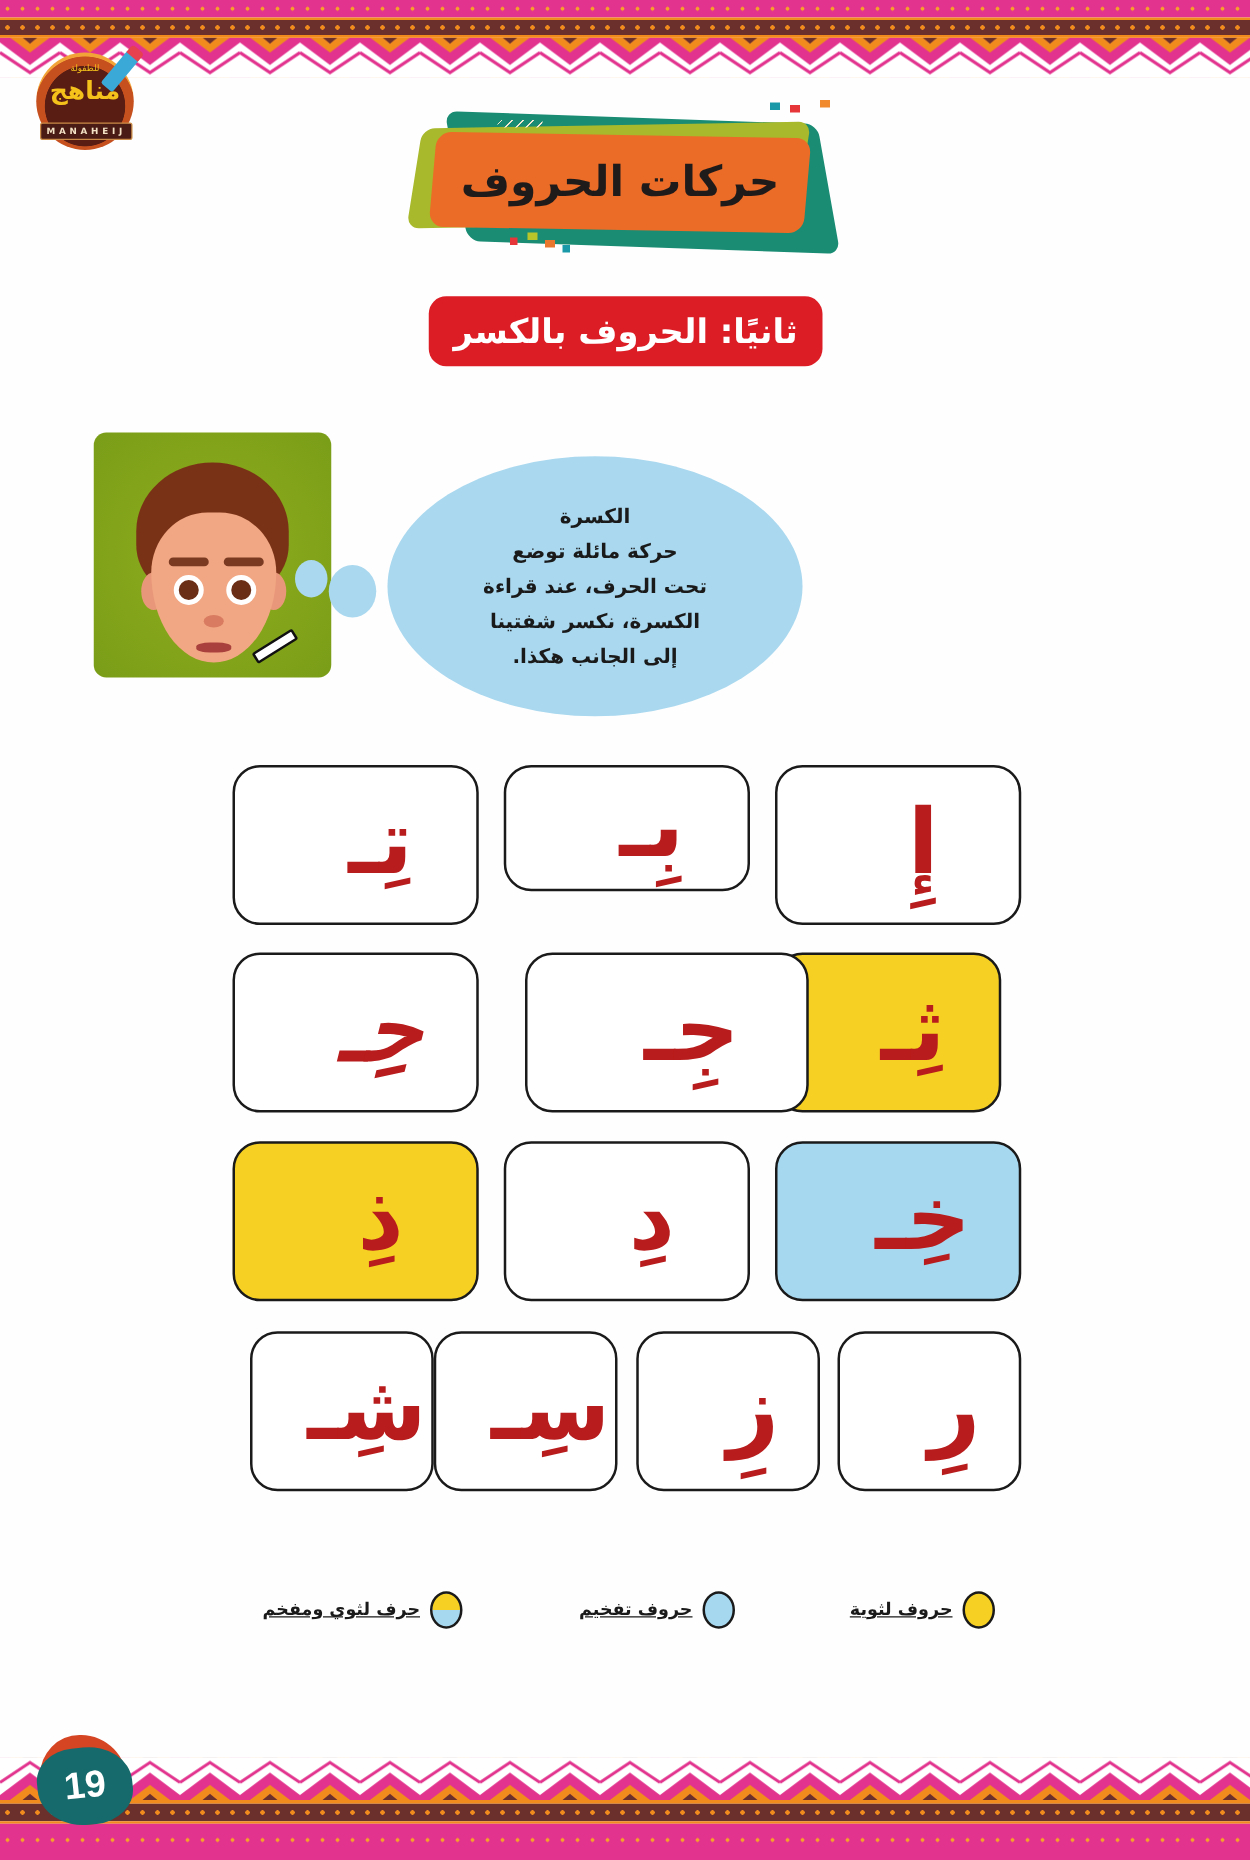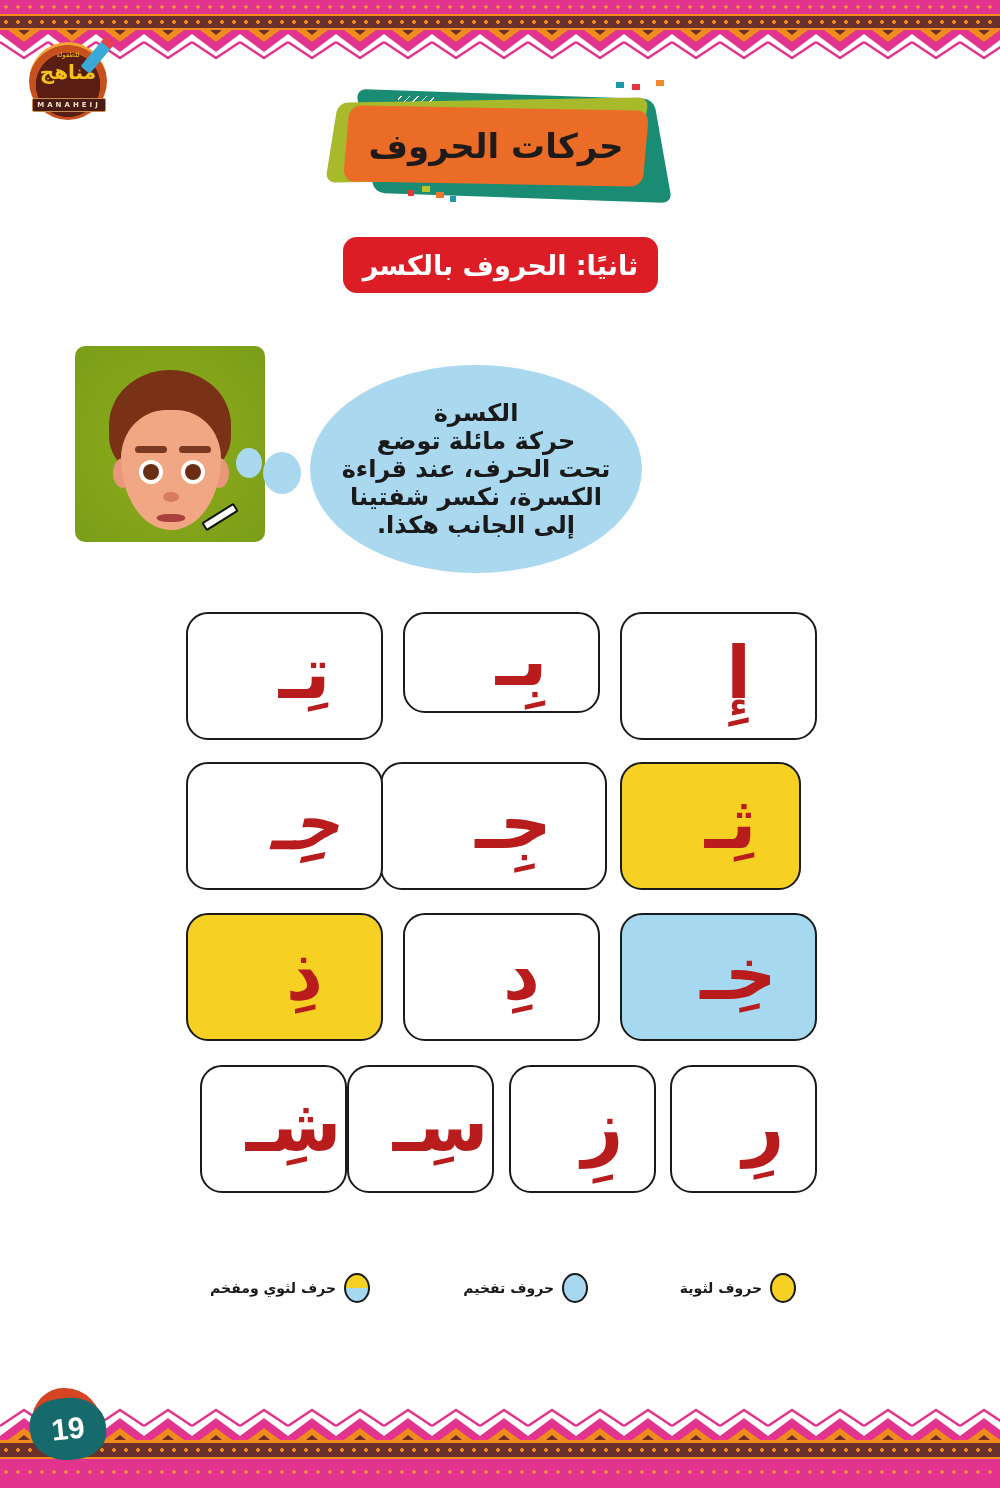--- a/index.html
+++ b/index.html
@@ -55,36 +55,36 @@
   .boy-eye { position: absolute; top: 114px; width: 24px; height: 24px; background: #fff; border-radius: 50%; }
   .boy-eye::after { content: ""; position: absolute; left: 4px; top: 4px; width: 16px; height: 16px; border-radius: 50%; background: #6a2d16; }
   .boy-nose { position: absolute; left: 88px; top: 146px; width: 16px; height: 10px; background: #d97b60; border-radius: 50%; }
   .boy-mouth { position: absolute; left: 82px; top: 168px; width: 28px; height: 8px; background: #a9403d; border-radius: 40%; }
   .kasra-mark { position: absolute; left: 126px; top: 166px; width: 38px; height: 10px; background: #fff; border: 2px solid #111; transform: rotate(-32deg); border-radius: 2px; }
 
   .thought-dot1 { position: absolute; left: 236px; top: 448px; width: 26px; height: 30px; border-radius: 50%; background: #a9d8ef; }
   .thought-dot2 { position: absolute; left: 263px; top: 452px; width: 38px; height: 42px; border-radius: 50%; background: #a9d8ef; }
   .bubble { position: absolute; left: 310px; top: 365px; width: 332px; height: 208px; border-radius: 50%; background: #a9d8ef;
     display: flex; flex-direction: column; align-items: center; justify-content: center; direction: rtl; }
-  .bubble-line { font-size: 24px; font-weight: bold; color: #1a1a1a; line-height: 28px; text-align: right; }
+  .bubble-line { font-size: 16px; font-weight: bold; color: #1a1a1a; line-height: 28px; text-align: right; }
 
   
   .card { position: absolute; border: 2px solid #1a1a1a; border-radius: 22px; background: #ffffff; }
   .card.yellow { background: #f6d123; }
   .card.blue { background: #a6d8f0; }
   .card-letter { position: absolute; left: 0; top: 0; width: 100%; height: 100%; display: flex; align-items: center; justify-content: center;
     font-size: 72px; font-weight: bold; color: #b91c1c; font-family: "DejaVu Sans", sans-serif; line-height: 1; padding-bottom: 6px; padding-left: 40px; }
 
   
   .legend-item { position: absolute; top: 1272px; height: 32px; display: flex; align-items: center; direction: rtl; gap: 8px; }
   .legend-dot { width: 26px; height: 30px; border-radius: 50%; border: 2px solid #1a1a1a; }
   .legend-dot.yellow { background: #f6d123; }
   .legend-dot.blue { background: #a6d8f0; }
   .legend-dot.split { background: linear-gradient(to bottom, #f6d123 0 50%, #a6d8f0 50% 100%); }
-  .legend-label { font-size: 14px; font-weight: bold; color: #1a1a1a; }
+  .legend-label { font-size: 14px; font-weight: bold; color: #1a1a1a; text-decoration: underline; }
 
   
   .page-badge { position: absolute; left: 28px; top: 1388px; width: 80px; height: 76px; }
   .page-badge-red { position: absolute; left: 4px; top: 0; width: 70px; height: 72px; background: #d54423; border-radius: 46% 54% 48% 52%; }
   .page-badge-teal { position: absolute; left: 2px; top: 10px; width: 76px; height: 62px; background: #176a6b; border-radius: 40% 48% 42% 50%; transform: rotate(-6deg);
     display: flex; align-items: center; justify-content: center; color: #fff; font-weight: bold; font-size: 30px; font-family: "Liberation Sans", sans-serif; }
 </style>
 </head>
 <body>
 
@@ -167,21 +167,21 @@
   <div class="card" style="left:403px;top:612px;width:197px;height:101px;">
     <div class="card-letter">بِـ</div>
   </div>
   <div class="card" style="left:186px;top:612px;width:197px;height:128px;">
     <div class="card-letter">تِـ</div>
   </div>
 
   <div class="card yellow" style="left:620px;top:762px;width:181px;height:128px;">
     <div class="card-letter">ثِـ</div>
   </div>
-  <div class="card" style="left:380px;top:762px;width:227px;height:128px;">
+  <div class="card" style="left:420px;top:762px;width:227px;height:128px;">
     <div class="card-letter">جِـ</div>
   </div>
   <div class="card" style="left:186px;top:762px;width:197px;height:128px;font-style:italic;">
     <div class="card-letter">حِـ</div>
   </div>
 
   <div class="card blue" style="left:620px;top:913px;width:197px;height:128px;">
     <div class="card-letter">خِـ</div>
   </div>
   <div class="card" style="left:403px;top:913px;width:197px;height:128px;">

